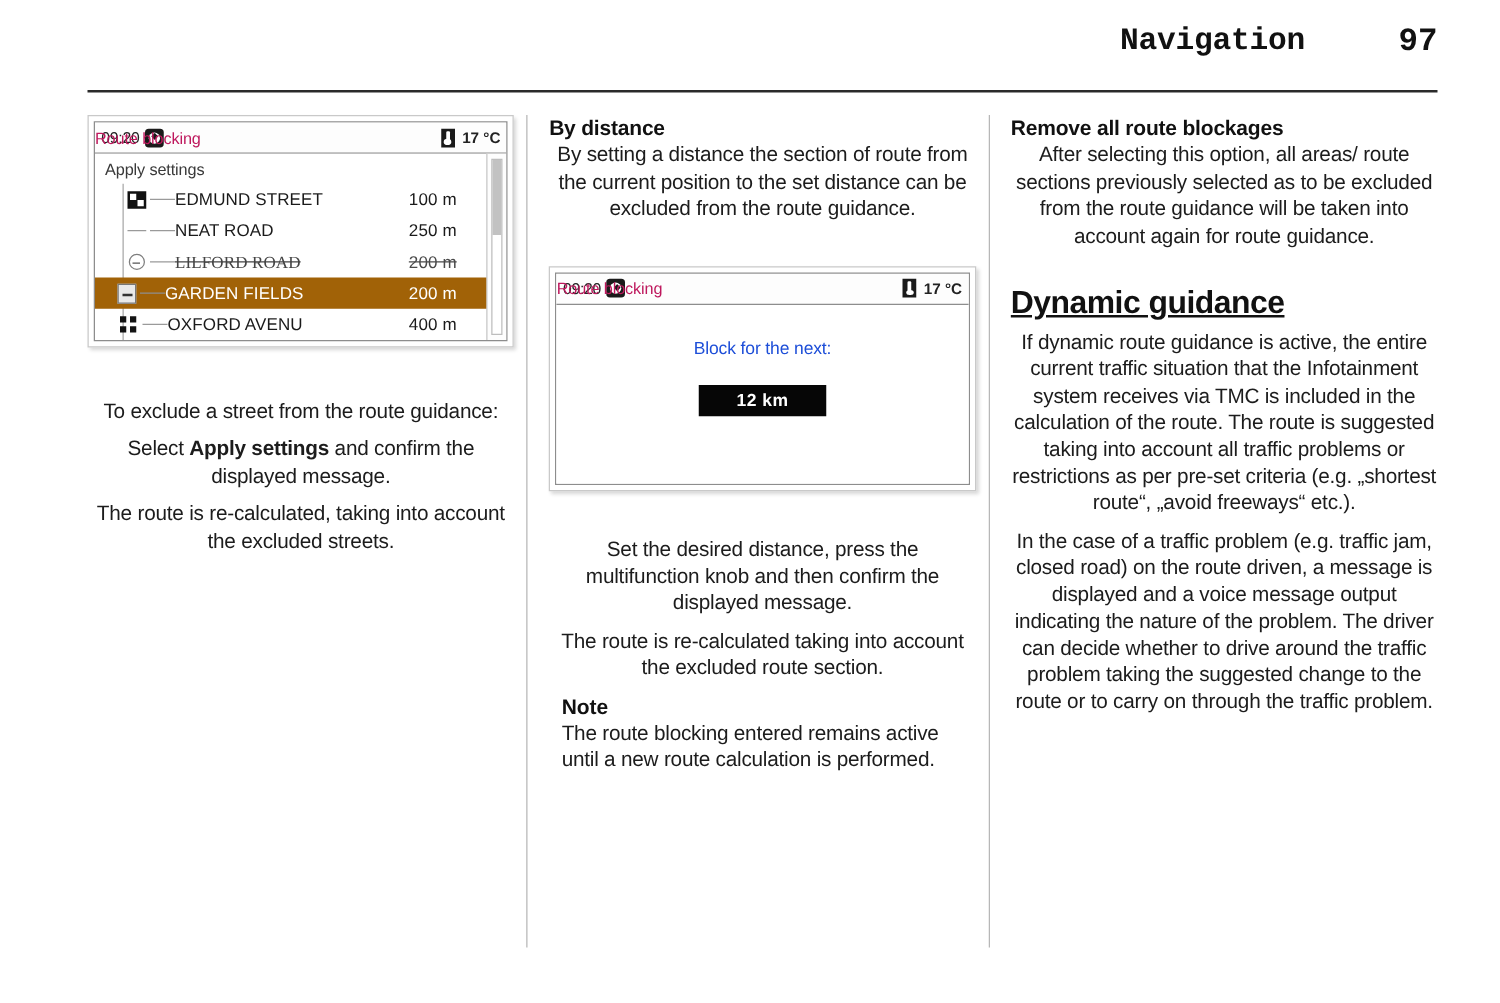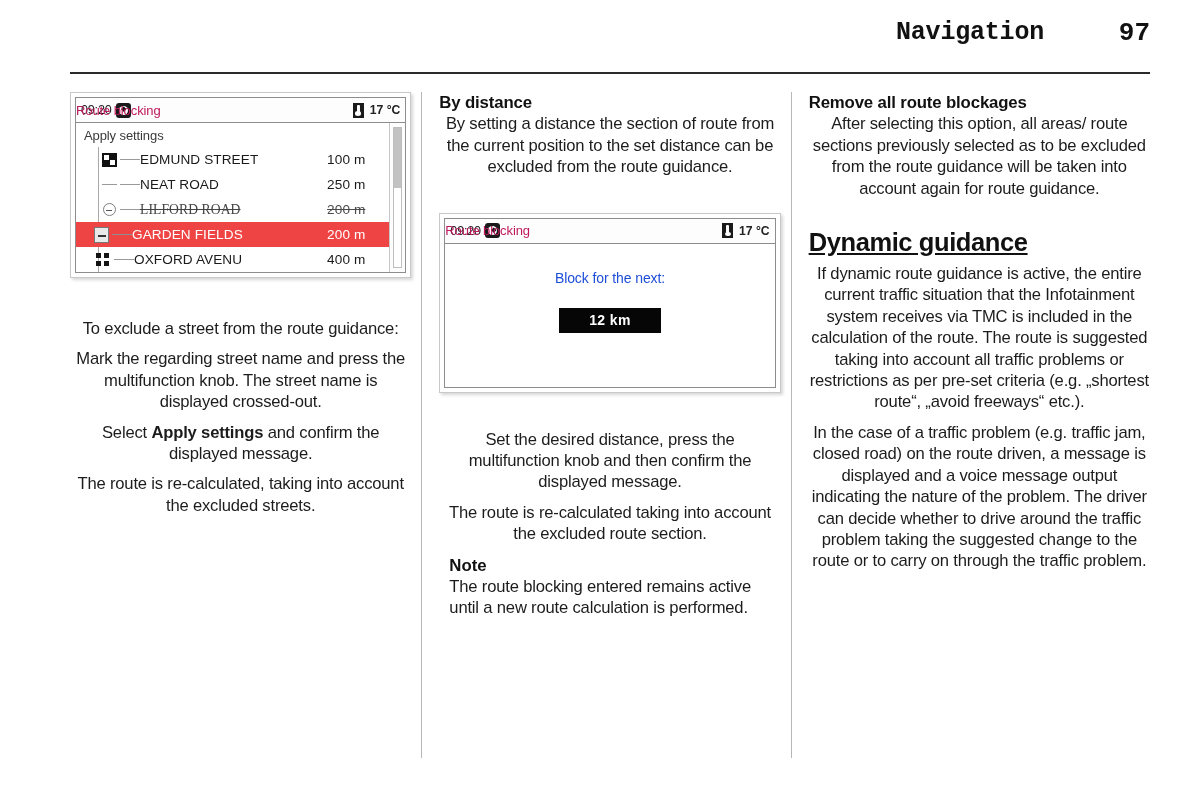--- a/index.html
+++ b/index.html
@@ -146,21 +146,21 @@
     letter-spacing:-0.1px;
   }
 
   
   .route-list { position:relative; }
   .route-row {
     height:25px; display:flex; align-items:center;
     position:relative; padding:0 8px 0 8px;
     font-size:13.6px; color:#1a1a1a; letter-spacing:0.1px;
   }
-  .route-row.selected { background:#ef4444; color:#ffffff; }
+  .route-row.selected { background:#a16207; color:#ffffff; }
   .row-icon {
     width:22px; flex:0 0 22px; height:25px;
     display:flex; align-items:center; justify-content:center;
     position:relative; margin-left:14px;
   }
   .row-connector {
     width:20px; height:1px; background:#9a9a9a; flex:0 0 20px;
   }
   .route-row.selected .row-connector { background:#8e8e8e; }
   .row-name { flex:1; white-space:nowrap; }
@@ -346,21 +346,20 @@
                 </div>
               </div>
             </div>
           </div>
         </div>
       </div>
 
       <div style="height:40px;"></div>
 
       <p class="body">To exclude a street from the route guidance:</p>
-      <p class="body">Mark the regarding street name and press the multifunction knob. The street name is displayed crossed-out.</p>
       <p class="body"><span>Select </span><b class="inline">Apply settings</b><span> and confirm the displayed message.</span></p>
       <p class="body">The route is re-calculated, taking into account the excluded streets.</p>
     </div>
 
     <div class="vrule"></div>
 
     <div class="col mid" style="padding-left:0;">
       <h3 class="sub">By distance</h3>
       <p class="body">By setting a distance the section of route from the current position to the set distance can be excluded from the route guidance.</p>
 

